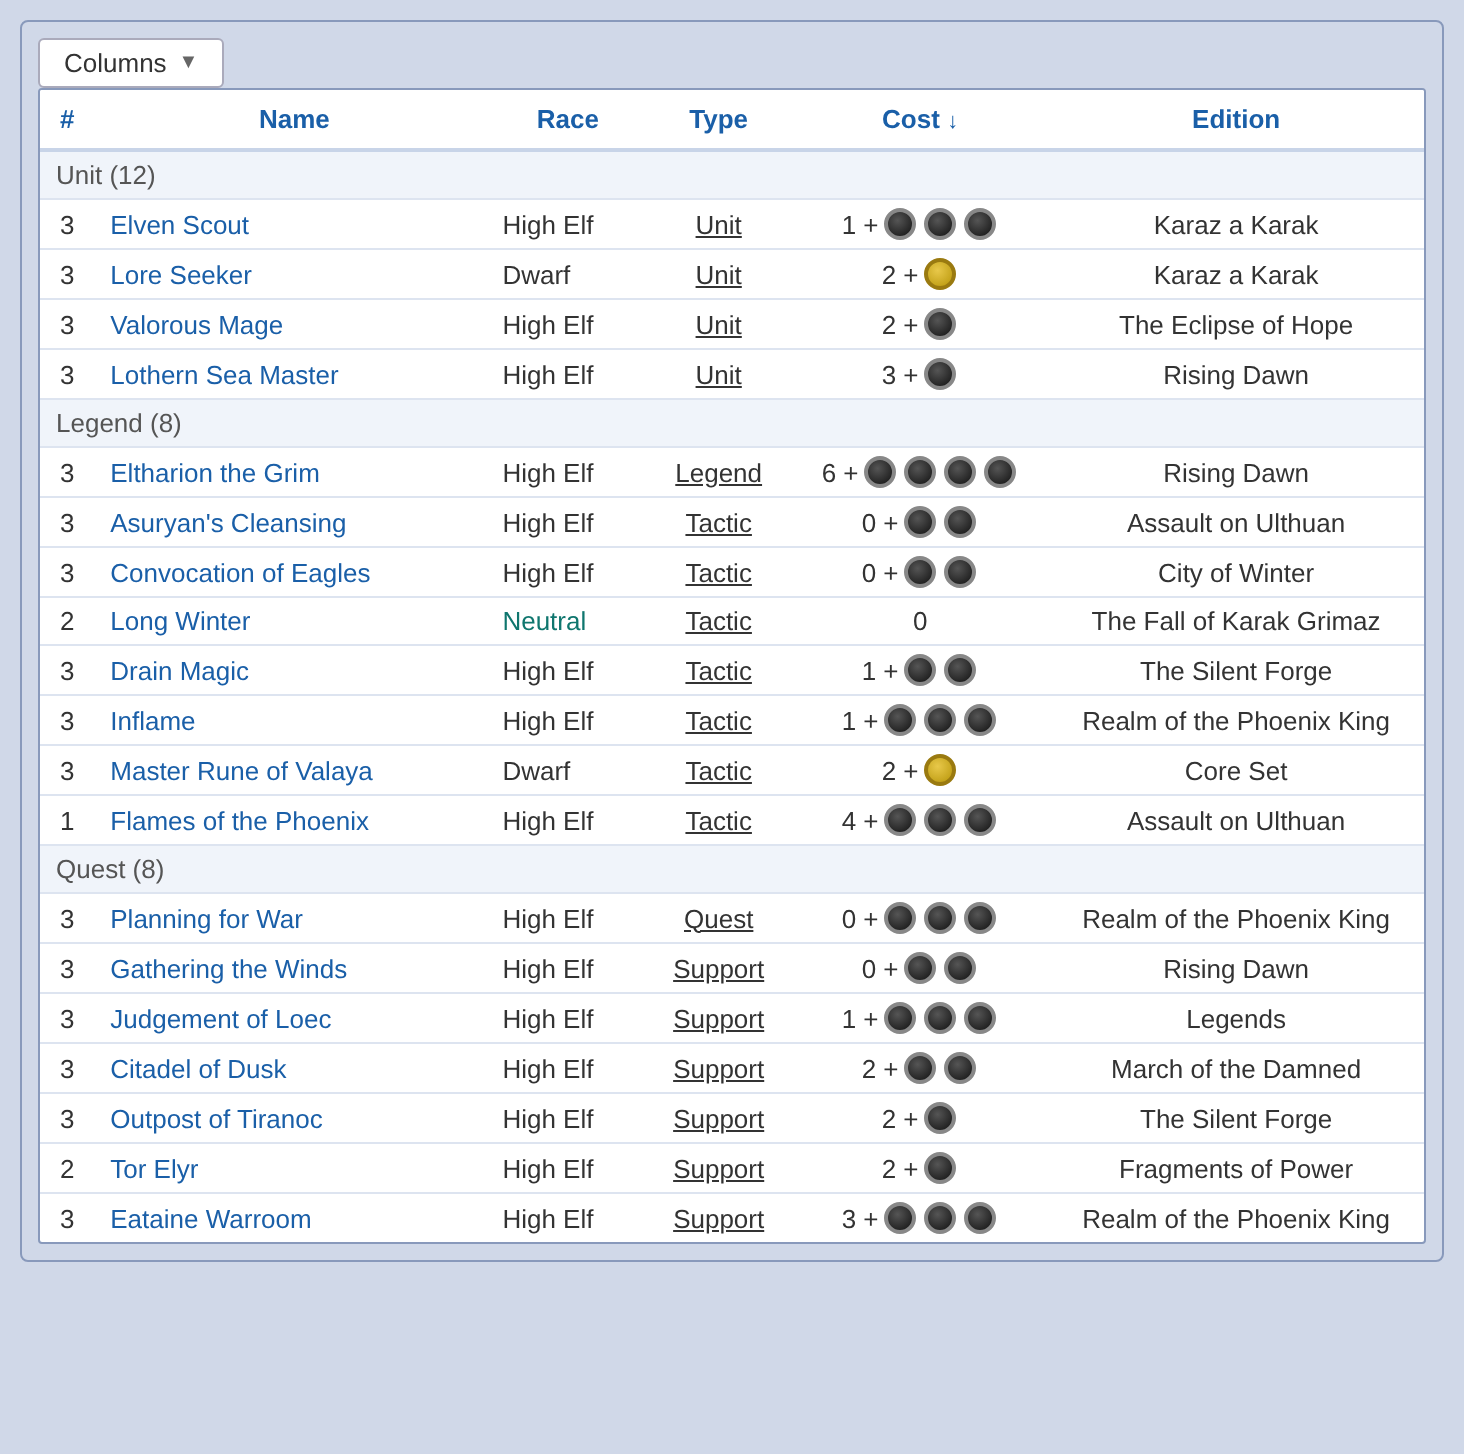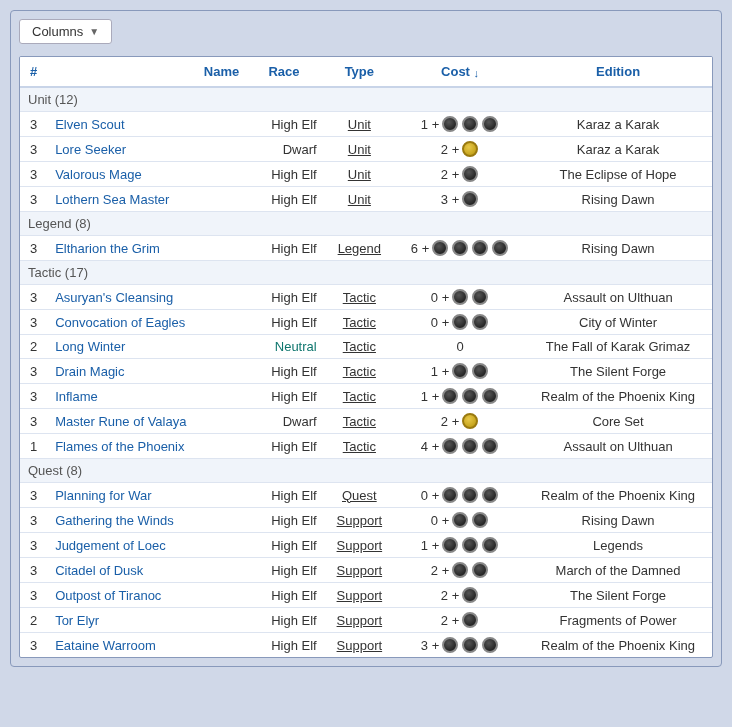--- a/index.html
+++ b/index.html
@@ -13,21 +13,21 @@
       padding: 10px;
     }
     .outer-container {
       width: 732px;
       background: #d0d8e8;
       border: 1px solid #8899bb;
       border-radius: 4px;
       padding: 8px;
     }
     .toolbar {
-      margin-bottom: 12px;
+      margin-bottom: 0;
     }
     .columns-btn {
       background: white;
       border: 1px solid #aab;
       border-radius: 3px;
       padding: 4px 12px;
       font-size: 13px;
       cursor: pointer;
       display: inline-flex;
       align-items: center;
@@ -107,41 +107,41 @@
     .cost-text {
       font-size: 13px;
       color: #333;
     }
     .sort-icon {
       display: inline-block;
       color: #1a5fa8;
       font-size: 11px;
       vertical-align: middle;
     }
-    .race-col { text-align: right; }
+    .race-col { text-align: left; }
     .type-col { text-align: center; text-decoration: underline; }
     .edition-col { text-align: center; }
     .cost-col { text-align: center; }
   </style>
 </head>
 <body>
 
 <div class="outer-container">
   <div class="toolbar">
     <button class="columns-btn">
       <span>Columns</span>
       <span class="arrow">▼</span>
     </button>
   </div>
   <div class="table-container">
     <table>
       <thead>
         <tr>
           <th style="width:28px">#</th>
-          <th style="width:210px;text-align:right;padding-left:8px">Name</th>
+          <th style="width:210px;text-align:center;padding-left:8px">Name</th>
           <th style="width:80px">Race</th>
           <th style="width:75px">Type</th>
           <th style="width:130px">
             <span>Cost</span>
             <span class="sort-icon"> ↓</span>
           </th>
           <th style="width:200px">Edition</th>
         </tr>
       </thead>
       <tbody id="table-body">
@@ -204,23 +204,20 @@
             <td class="type-col">Legend</td>
             <td class="cost-col"><span class="cost-cell">
                 <span class="cost-text">6 +</span>
                 <span class="coin"></span>
                 <span class="coin"></span>
                 <span class="coin"></span>
                 <span class="coin"></span>
               </span></td>
             <td class="edition-col">Rising Dawn</td>
           </tr>
-          <tr class="group-header">
-            <td colspan="6">Tactic (17)</td>
-          </tr>
           <tr>
             <td class="num-td">3</td>
             <td class="name-td"><a class="card-name">Asuryan's Cleansing</a></td>
             <td class="race-col">High Elf</td>
             <td class="type-col">Tactic</td>
             <td class="cost-col"><span class="cost-cell">
                 <span class="cost-text">0 +</span>
                 <span class="coin"></span>
                 <span class="coin"></span>
               </span></td>

